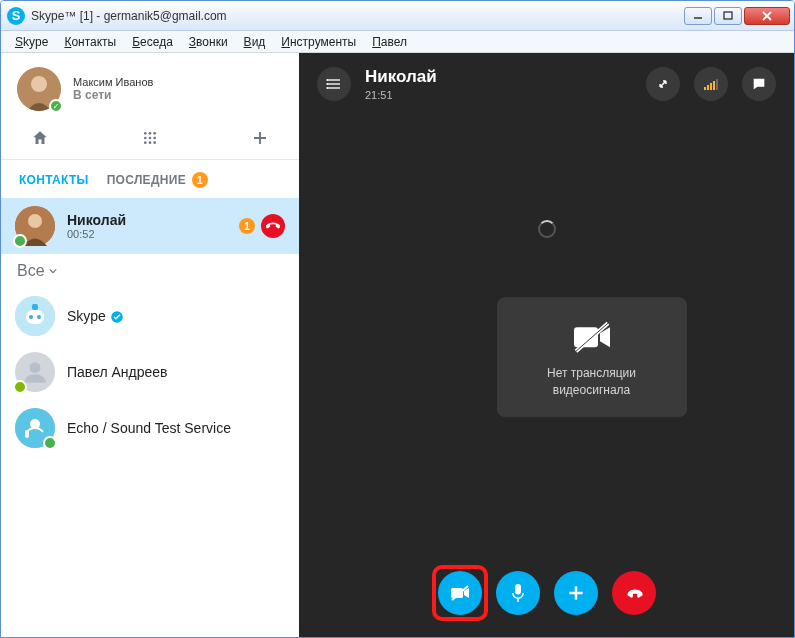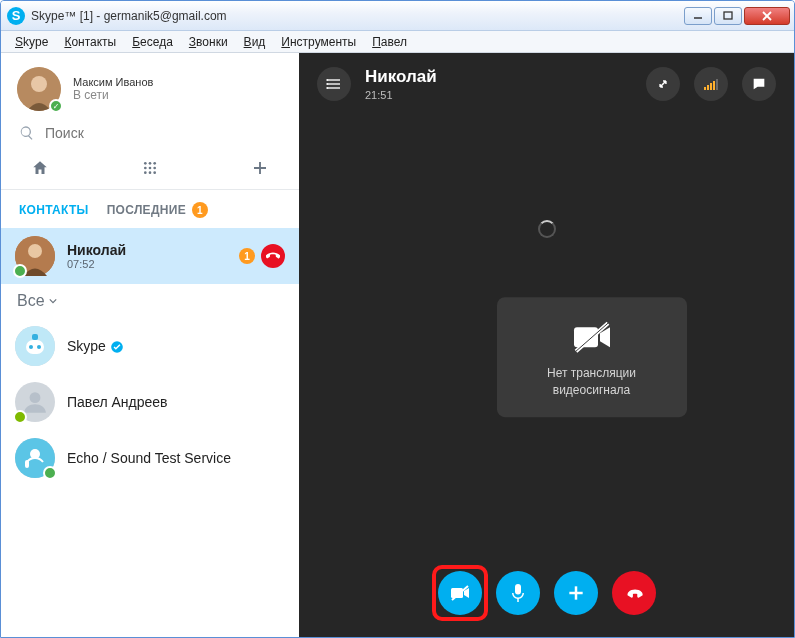--- a/index.html
+++ b/index.html
@@ -20,21 +20,21 @@
   
   .main { flex: 1; display: flex; min-height: 0; }
   .sidebar { width: 298px; background: #fff; display: flex; flex-direction: column; }
   
   .profile { display: flex; align-items: center; padding: 14px 16px 10px 16px; gap: 12px; }
   .avatar { width: 44px; height: 44px; border-radius: 50%; background: #c9a27a; position: relative; overflow: hidden; }
   .presence { position: absolute; bottom: -2px; right: -2px; width: 14px; height: 14px; border-radius: 50%; border: 2px solid #fff; }
   .presence.online { background: #4caf50; display:flex;align-items:center;justify-content:center;color:#fff;font-size:8px;}
   .avatar-wrap { position: relative; }
   .profile-text .name { font-size: 11px; color: #333; }
-  .profile-text .status { font-size: 12px; color: #888; }
+  .profile-text .status { font-size: 12px; color: #888; font-weight: bold; }
   
   .search { display: flex; align-items: center; padding: 4px 18px 10px 18px; gap: 10px; color: #9aa5b1; }
   .search input { border: none; outline: none; font-size: 14px; color: #555; flex: 1; }
   .search svg { width: 16px; height: 16px; fill: #9aa5b1; }
   
   .iconrow { display: flex; justify-content: space-between; padding: 6px 28px 10px 28px; border-bottom: 1px solid #e6e9ec; }
   .iconrow .ibtn { width: 22px; height: 22px; display: flex; align-items: center; justify-content: center; color: #6b7785; }
   
   .tabs { display: flex; align-items: center; padding: 12px 18px 10px 18px; gap: 18px; font-size: 12px; font-weight: 600; }
   .tab { color: #717a84; letter-spacing: .3px; display:flex;align-items:center;gap:6px;}
@@ -130,26 +130,20 @@
               </svg>
           </div>
           <div class="presence online">✓</div>
         </div>
         <div class="profile-text">
           <div class="name">Максим Иванов</div>
           <div class="status">В сети</div>
         </div>
       </div>
 
-      <div class="search">
-        <svg viewBox="0 0 24 24">
-            <path d="M10 2a8 8 0 015.3 13.9l5 5-1.4 1.4-5-5A8 8 0 1110 2zm0 2a6 6 0 100 12 6 6 0 000-12z"></path>
-          </svg>
-        <input placeholder="Поиск" style="">
-      </div>
 
       <div class="iconrow">
         <div class="ibtn">
           <svg width="18" height="18" viewBox="0 0 24 24" fill="#6b7785">
               <path d="M12 3l9 8h-3v9h-4v-6h-4v6H6v-9H3z"></path>
             </svg>
         </div>
         <div class="ibtn">
           <svg width="16" height="16" viewBox="0 0 24 24" fill="#6b7785">
               <circle cx="5" cy="5" r="2"></circle>
@@ -187,21 +181,21 @@
             <svg viewBox="0 0 40 40" width="40" height="40">
                 <circle cx="20" cy="20" r="20" fill="#b47b4e"></circle>
                 <circle cx="20" cy="15" r="7" fill="#e9c7a2"></circle>
                 <path d="M8 40 Q20 25 32 40" fill="#6f4a2b"></path>
               </svg>
           </div>
           <div class="presence-sm" style="background:#4caf50;"></div>
         </div>
         <div class="cinfo">
           <div class="cname">Николай</div>
-          <div class="csub">07:52</div>
+          <div class="csub">00:52</div>
         </div>
         <div class="right">
           <span class="badge-dot">1</span>
           <div class="hangup-small">
             <svg width="14" height="14" viewBox="0 0 24 24" fill="#fff">
                 <path d="M21 15.5c-1.3 0-2.6-.2-3.8-.6-.4-.1-.8 0-1.1.3l-2 2c-3-1.5-5.5-4-7-7l2-2c.3-.3.4-.7.3-1.1C9 5.9 8.8 4.6 8.8 3.3 8.8 2.6 8.2 2 7.5 2H4c-.7 0-1.3.6-1.3 1.3C2.7 13.6 10.4 21.3 20.7 21.3c.7 0 1.3-.6 1.3-1.3v-3.2c0-.7-.6-1.3-1.3-1.3z" transform="rotate(135 12 12)"></path>
               </svg>
           </div>
         </div>
       </div>

